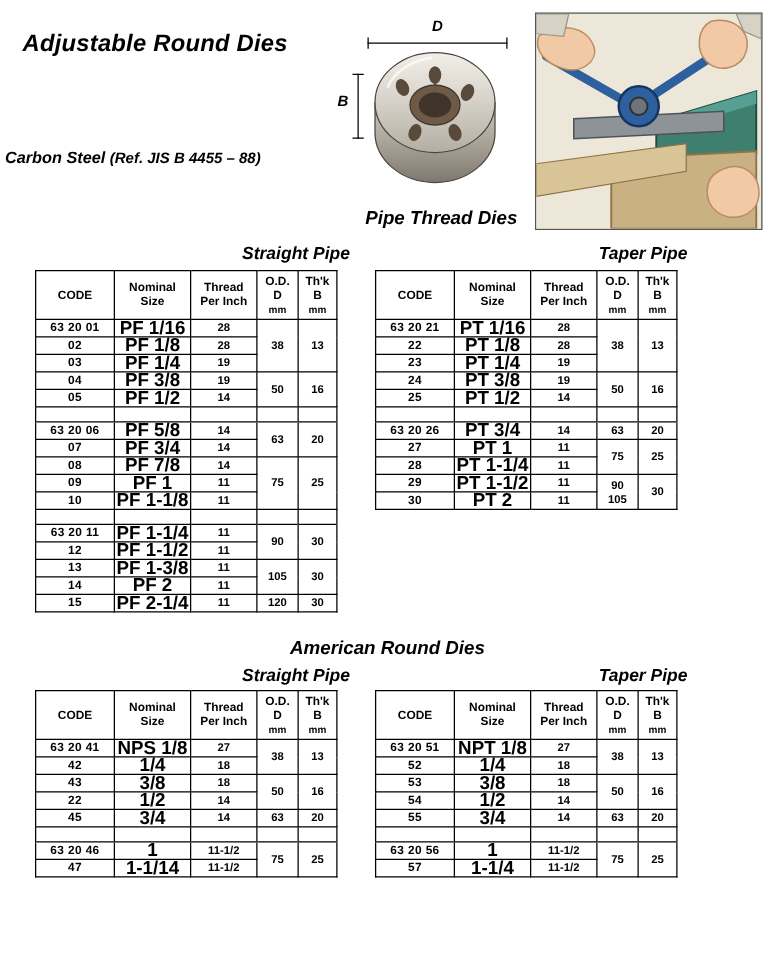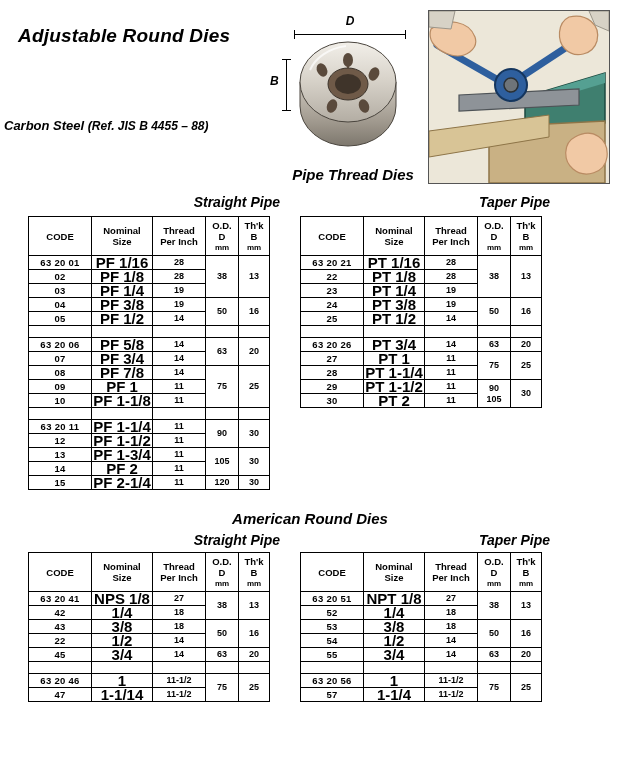--- a/index.html
+++ b/index.html
@@ -362,21 +362,21 @@
             <td rowspan="2">90</td>
             <td rowspan="2">30</td>
           </tr>
           <tr>
             <td class="code rowcell">12</td>
             <td class="nominal rowcell">PF 1-1/2</td>
             <td class="rowcell">11</td>
           </tr>
           <tr>
             <td class="code rowcell">13</td>
-            <td class="nominal rowcell">PF 1-3/4</td>
+            <td class="nominal rowcell">PF 1-3/8</td>
             <td class="rowcell">11</td>
             <td rowspan="2">105</td>
             <td rowspan="2">30</td>
           </tr>
           <tr>
             <td class="code rowcell">14</td>
             <td class="nominal rowcell">PF 2</td>
             <td class="rowcell">11</td>
           </tr>
           <tr>

